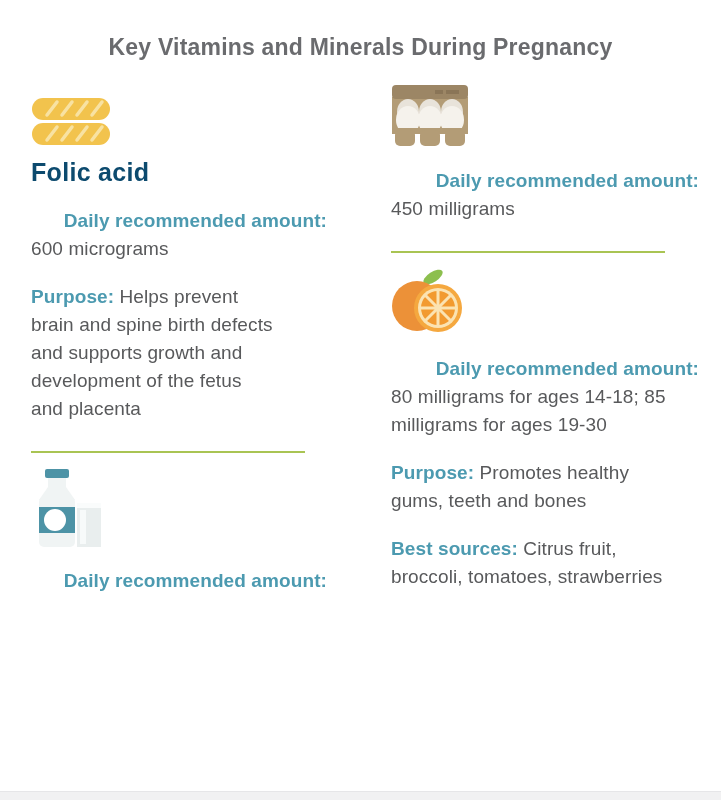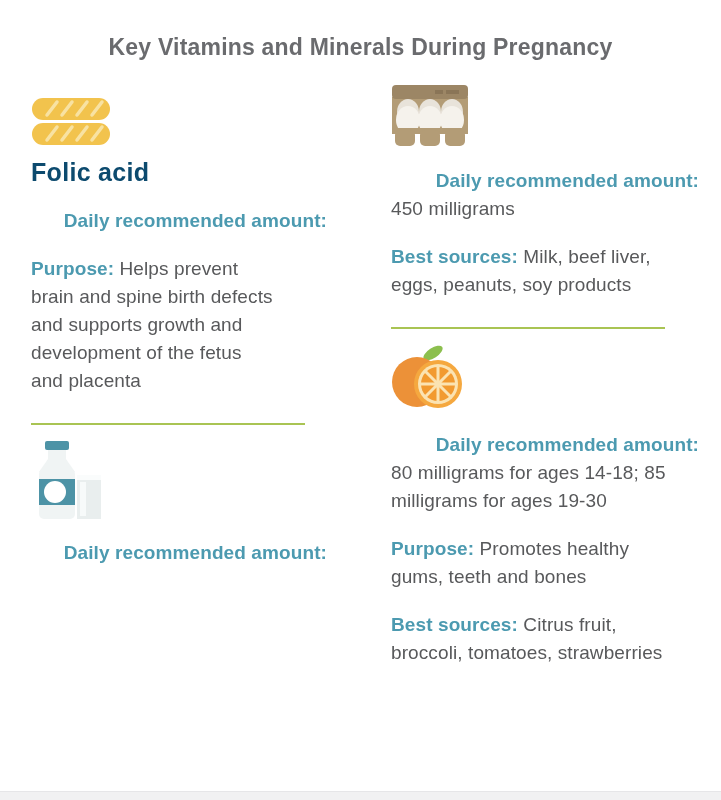--- a/index.html
+++ b/index.html
@@ -75,21 +75,21 @@
         <line x1="61" y1="19" x2="71" y2="6" stroke="#f8e2a2" stroke-width="3.5" stroke-linecap="round"></line>
         <rect x="1" y="27" width="78" height="22" rx="11" fill="#f2c34d"></rect>
         <line x1="16" y1="44" x2="26" y2="31" stroke="#f8e2a2" stroke-width="3.5" stroke-linecap="round"></line>
         <line x1="31" y1="44" x2="41" y2="31" stroke="#f8e2a2" stroke-width="3.5" stroke-linecap="round"></line>
         <line x1="46" y1="44" x2="56" y2="31" stroke="#f8e2a2" stroke-width="3.5" stroke-linecap="round"></line>
         <line x1="61" y1="44" x2="71" y2="31" stroke="#f8e2a2" stroke-width="3.5" stroke-linecap="round"></line>
       </svg>
     </div>
     <div class="sec-name">Folic acid</div>
     <p class="para">
-      <span class="lbl block">Daily recommended amount:</span>
+      <span class="lbl block">Daily recommended amount:</span><span class="pre">600 micrograms</span>
     </p>
     <p class="para">
       <span class="lbl">Purpose:</span> <span class="pre">Helps prevent
 brain and spine birth defects
 and supports growth and
 development of the fetus
 and placenta</span>
     </p>
   </div>
 
@@ -133,24 +133,20 @@
         <rect x="29" y="45" width="20" height="16" rx="5" fill="#b39c76"></rect>
         <rect x="54" y="45" width="20" height="16" rx="5" fill="#b39c76"></rect>
         <rect x="1" y="0" width="76" height="14" rx="4" fill="#9c8665"></rect>
         <rect x="44" y="5" width="8" height="4" fill="#8a7557"></rect>
         <rect x="55" y="5" width="13" height="4" fill="#8a7557"></rect>
       </svg>
     </div>
     <p class="para">
       <span class="lbl block">Daily recommended amount:</span><span class="pre">450 milligrams</span>
     </p>
-    <p class="para">
-      <span class="lbl">Best sources:</span> <span class="pre">Milk, beef liver,
-eggs, peanuts, soy products</span>
-    </p>
   </div>
 
   <hr class="divider">
 
   <div class="section">
     <div class="icon-wrap" style="margin-top:14px;">
       <svg width="74" height="68" viewBox="0 0 74 68">
         <ellipse cx="42" cy="10" rx="11" ry="5" fill="#8cbf4e" transform="rotate(-33 42 10)"></ellipse>
         <circle cx="26" cy="39" r="25" fill="#ec9138"></circle>
         <circle cx="47" cy="41" r="24" fill="#f5a83f"></circle>

